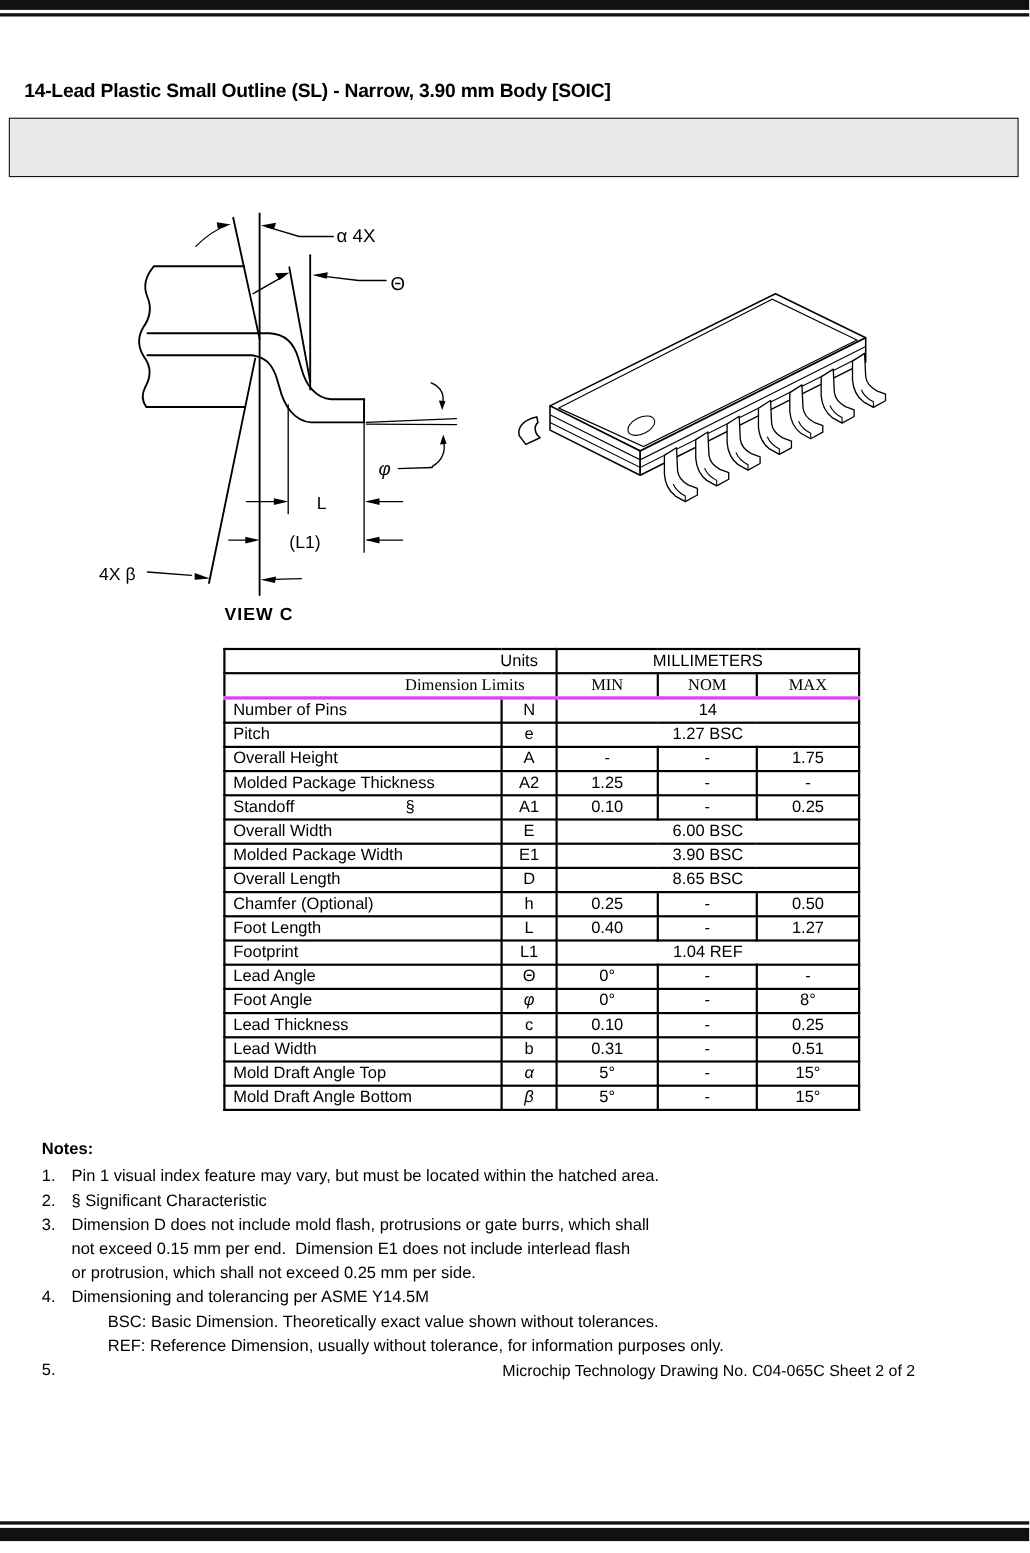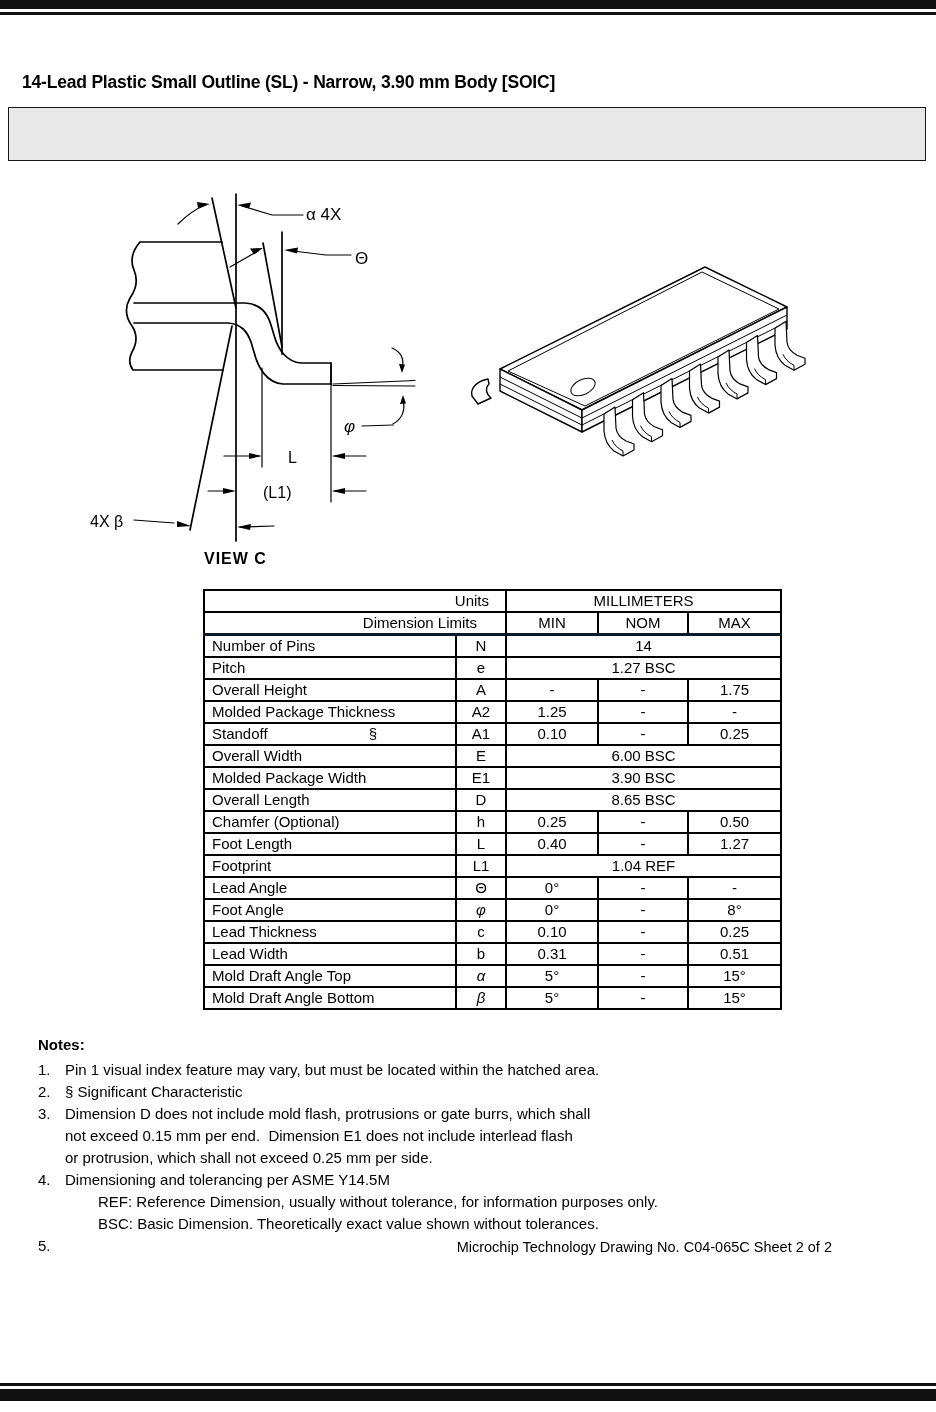--- a/index.html
+++ b/index.html
@@ -14,21 +14,21 @@
   .graybox{position:absolute;left:8px;top:107px;width:916px;height:52px;background:#e8e8e8;border:1.5px solid #161616;}
   svg text{font-family:"Liberation Sans",sans-serif;fill:#000;}
   
   .dimtable{position:absolute;left:203px;top:589px;width:577px;border-collapse:collapse;
             table-layout:fixed;font-size:15px;border:2px solid #000;}
   .dimtable td{border:2px solid #000;height:20px;padding:0;text-align:center;
                white-space:nowrap;overflow:hidden;line-height:20px;}
   .dimtable td.name{text-align:left;padding-left:7px;}
   .dimtable td.ra{text-align:right;padding-right:16px;}
   .dimtable td.ra2{text-align:right;padding-right:28px;}
-  .dimtable tr.hdrsep td{border-bottom:3px solid #0f172a;}
+  .dimtable tr.hdrsep td{border-bottom:3px solid #d946ef;font-family:Liberation Serif, serif;}
   .namewrap{display:flex;}
   .namewrap .sig{margin-left:auto;margin-right:78px;}
   .sym-it{font-style:italic;}
   
   .notes{position:absolute;left:38px;top:1014px;width:840px;font-size:15px;line-height:22px;}
   .notes .heading{font-weight:bold;margin-bottom:3px;margin-top:20px;}
   .note-item{display:flex;}
   .note-item .num{width:27px;flex:none;}
   .note-sub{margin-left:33px;}
   .footer{position:absolute;left:0;top:1239px;width:832px;text-align:right;font-size:14.5px;}
@@ -282,22 +282,22 @@
       <div>
         <div>Dimension D does not include mold flash, protrusions or gate burrs, which shall</div>
         <div>not exceed 0.15 mm per end.&nbsp; Dimension E1 does not include interlead flash</div>
         <div>or protrusion, which shall not exceed 0.25 mm per side.</div>
       </div>
     </div>
     <div class="note-item">
       <span class="num">4.</span>
       <div>
         <div>Dimensioning and tolerancing per ASME Y14.5M</div>
+        <div class="note-sub">BSC: Basic Dimension. Theoretically exact value shown without tolerances.</div>
         <div class="note-sub">REF: Reference Dimension, usually without tolerance, for information purposes only.</div>
-        <div class="note-sub">BSC: Basic Dimension. Theoretically exact value shown without tolerances.</div>
       </div>
     </div>
     <div class="note-item">
       <span class="num">5.</span>
     </div>
   </div>
 
   <div class="footer">Microchip Technology Drawing No. C04-065C Sheet 2 of 2</div>
 
   <div class="bar bot-thin"></div>

